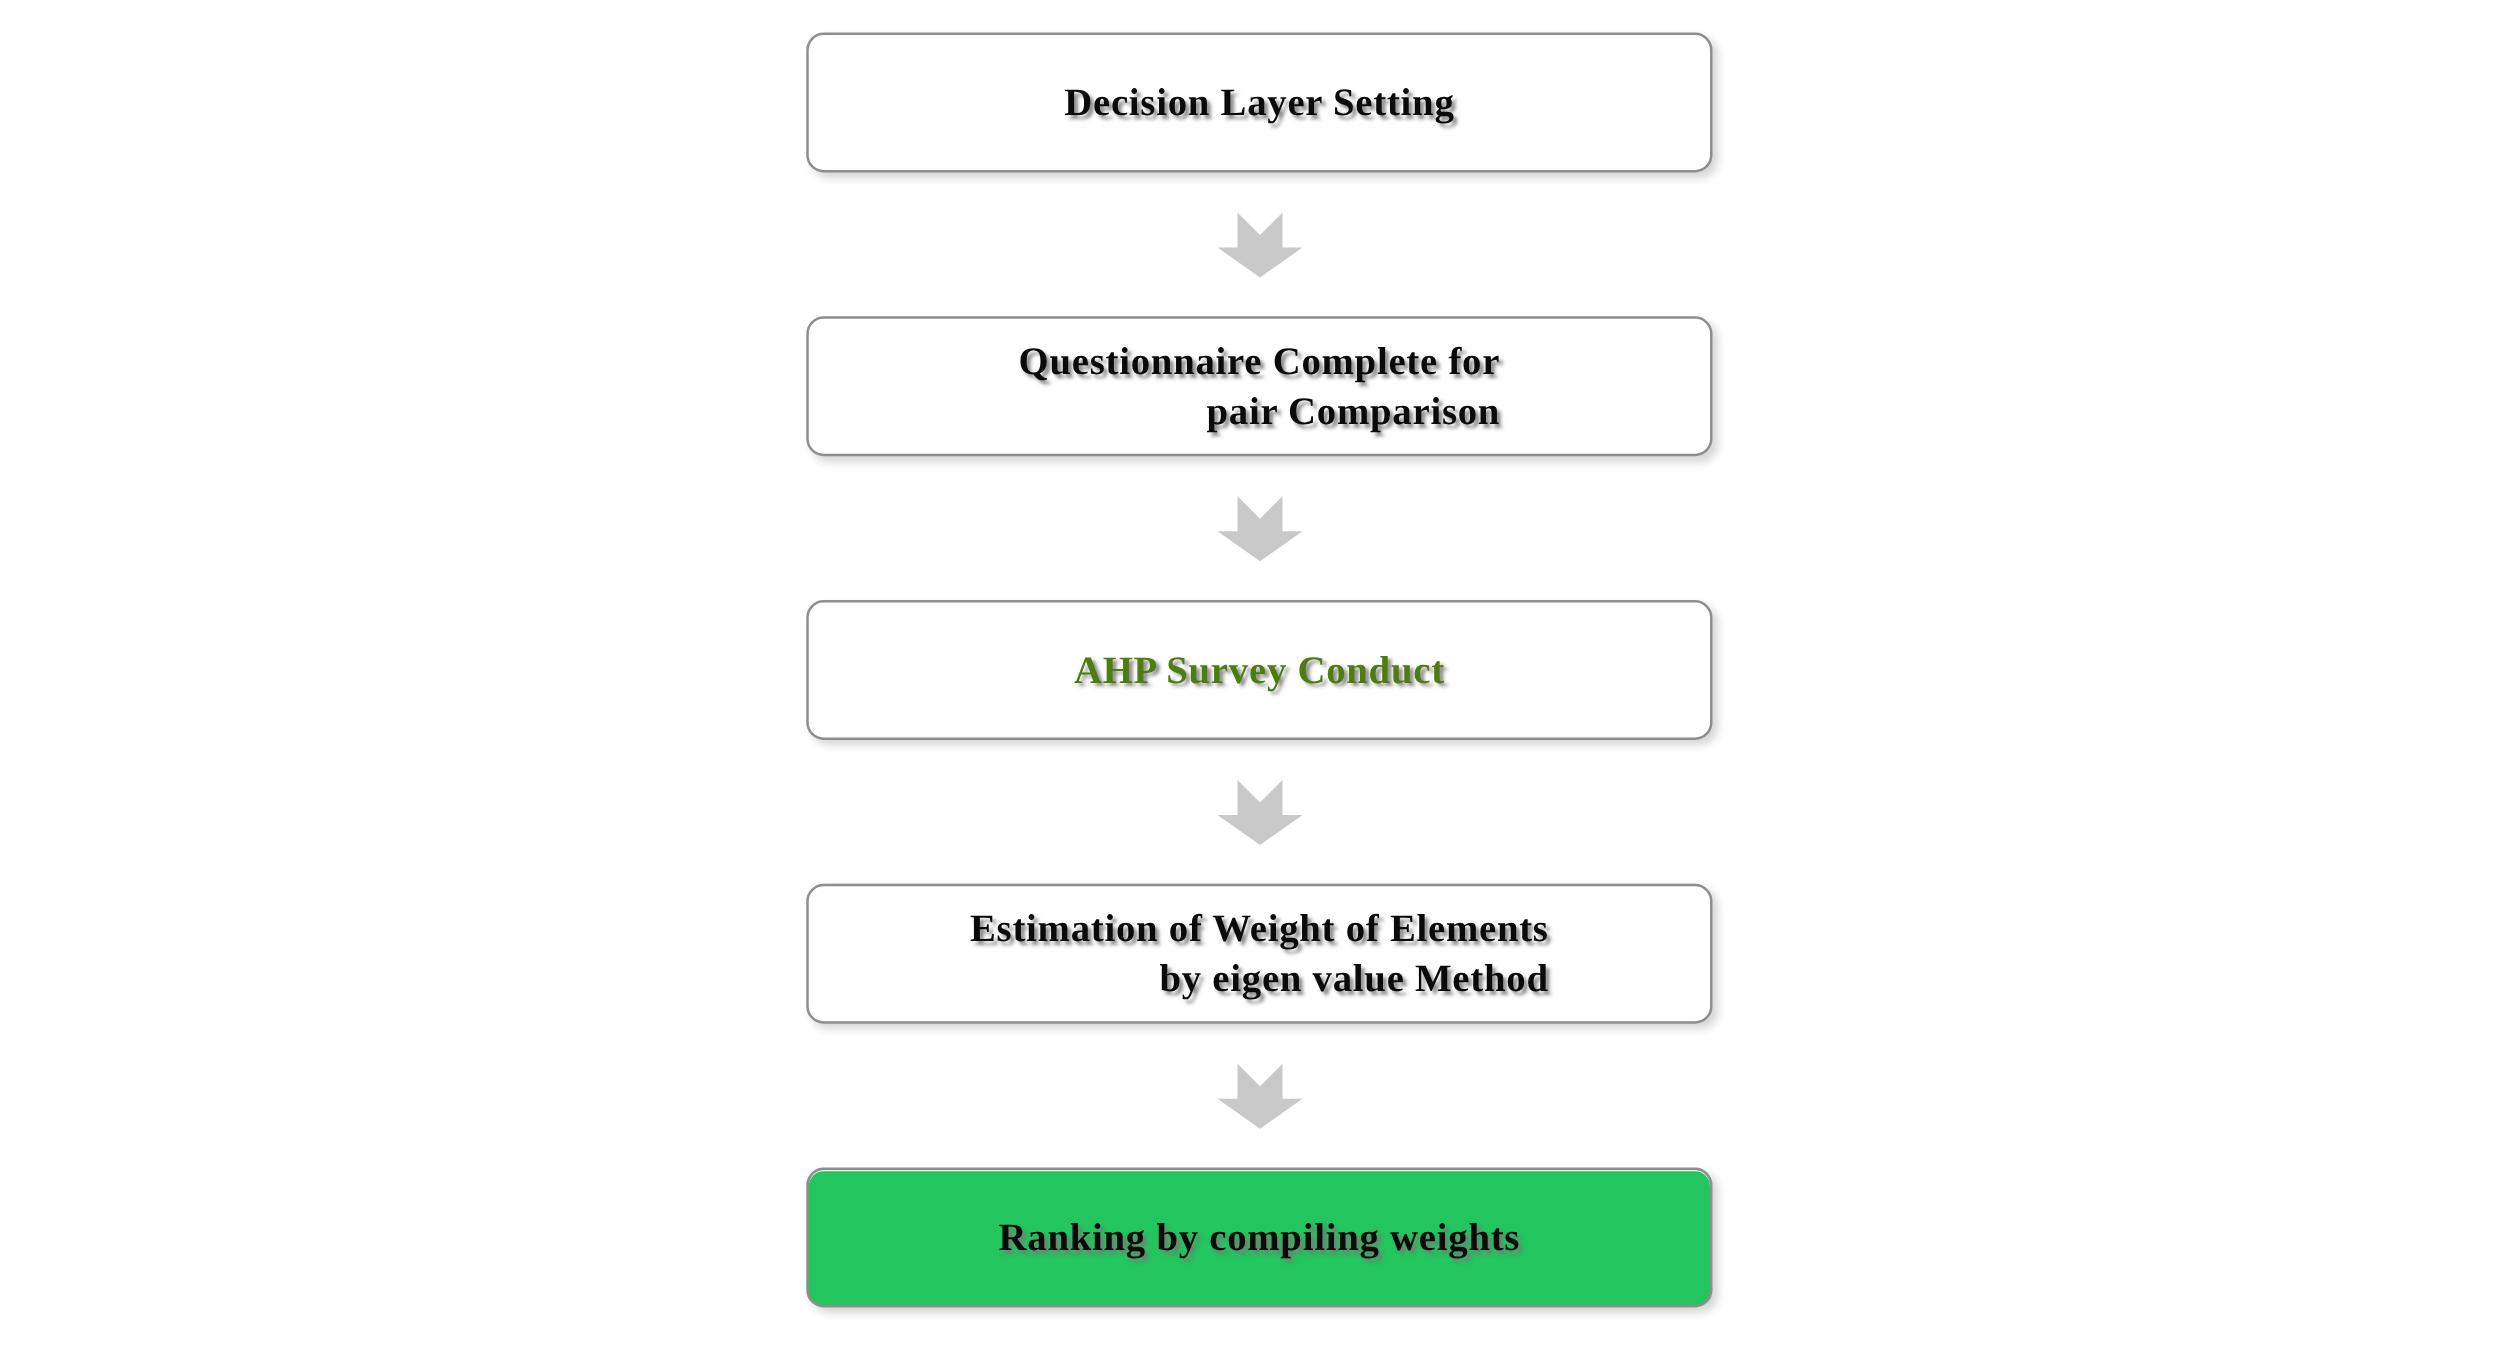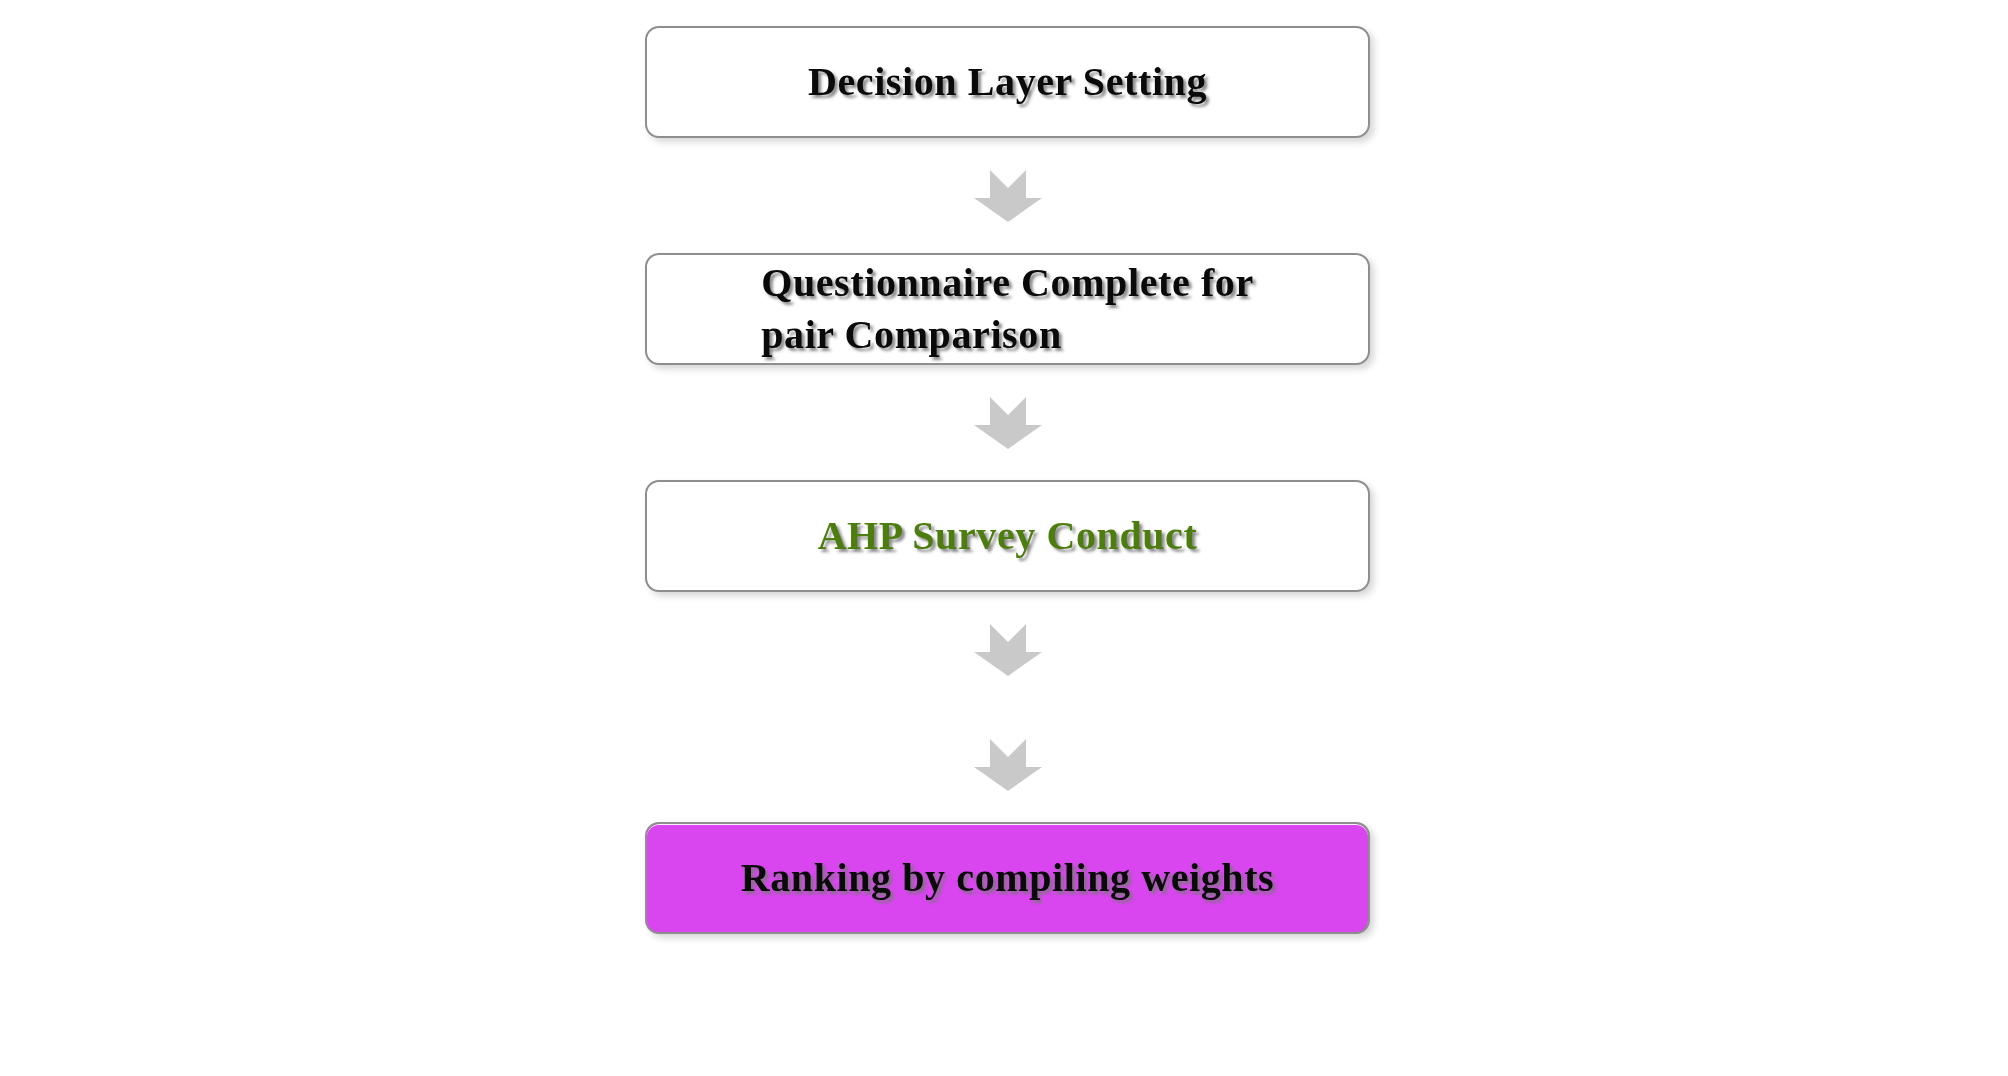--- a/index.html
+++ b/index.html
@@ -40,25 +40,25 @@
     align-items: center;
     justify-content: center;
     box-shadow: 4px 4px 7px rgba(0, 0, 0, 0.16),
                 0 1px 0 rgba(255, 255, 255, 0.9) inset;
     position: relative;
   }
 
   .node-label {
     font-family: "Liberation Serif", "DejaVu Serif", serif;
     font-weight: bold;
-    font-size: 40px;
+    font-size: 31px;
     line-height: 1.30;
     letter-spacing: 0.6px;
     color: #0a0a0a;
-    text-align: left;
+    text-align: right;
     white-space: pre-line;
     text-shadow: 3px 3px 3px rgba(120, 120, 120, 0.85);
     padding: 0 18px;
   }
 
   
   .connector {
     width: 725px;
     height: 115px;
     display: flex;
@@ -108,25 +108,29 @@
     <div class="node" style="background: rgb(255, 255, 255); border-color: rgb(142, 142, 142);">
       <div class="node-label" style="color: #4d7c0f;">AHP Survey Conduct</div>
     </div>
 
     <div class="connector">
       <svg class="arrow-down" viewBox="0 0 72 56">
         <path class="arrow-shape" d="M 18,2 L 36,20 L 54,2 L 54,30 L 70,30 L 36,54 L 2,30 L 18,30 Z" style="fill: rgb(201, 201, 201);"></path>
       </svg>
     </div>
 
+    <div class="node" style="background: rgb(255, 255, 255); border-color: rgb(142, 142, 142);">
+      <div class="node-label" style="color: rgb(10, 10, 10);">Estimation of Weight of Elements
+by eigen value Method</div>
+    </div>
 
     <div class="connector">
       <svg class="arrow-down" viewBox="0 0 72 56">
         <path class="arrow-shape" d="M 18,2 L 36,20 L 54,2 L 54,30 L 70,30 L 36,54 L 2,30 L 18,30 Z" style="fill: rgb(201, 201, 201);"></path>
       </svg>
     </div>
 
-    <div class="node" style="background: #d946ef; border-color: rgb(142, 142, 142);">
+    <div class="node" style="background: #22c55e; border-color: rgb(142, 142, 142);">
       <div class="node-label" style="color: rgb(10, 10, 10);">Ranking by compiling weights</div>
     </div>
 
   </div>
 </div>
 
 </body></html>

